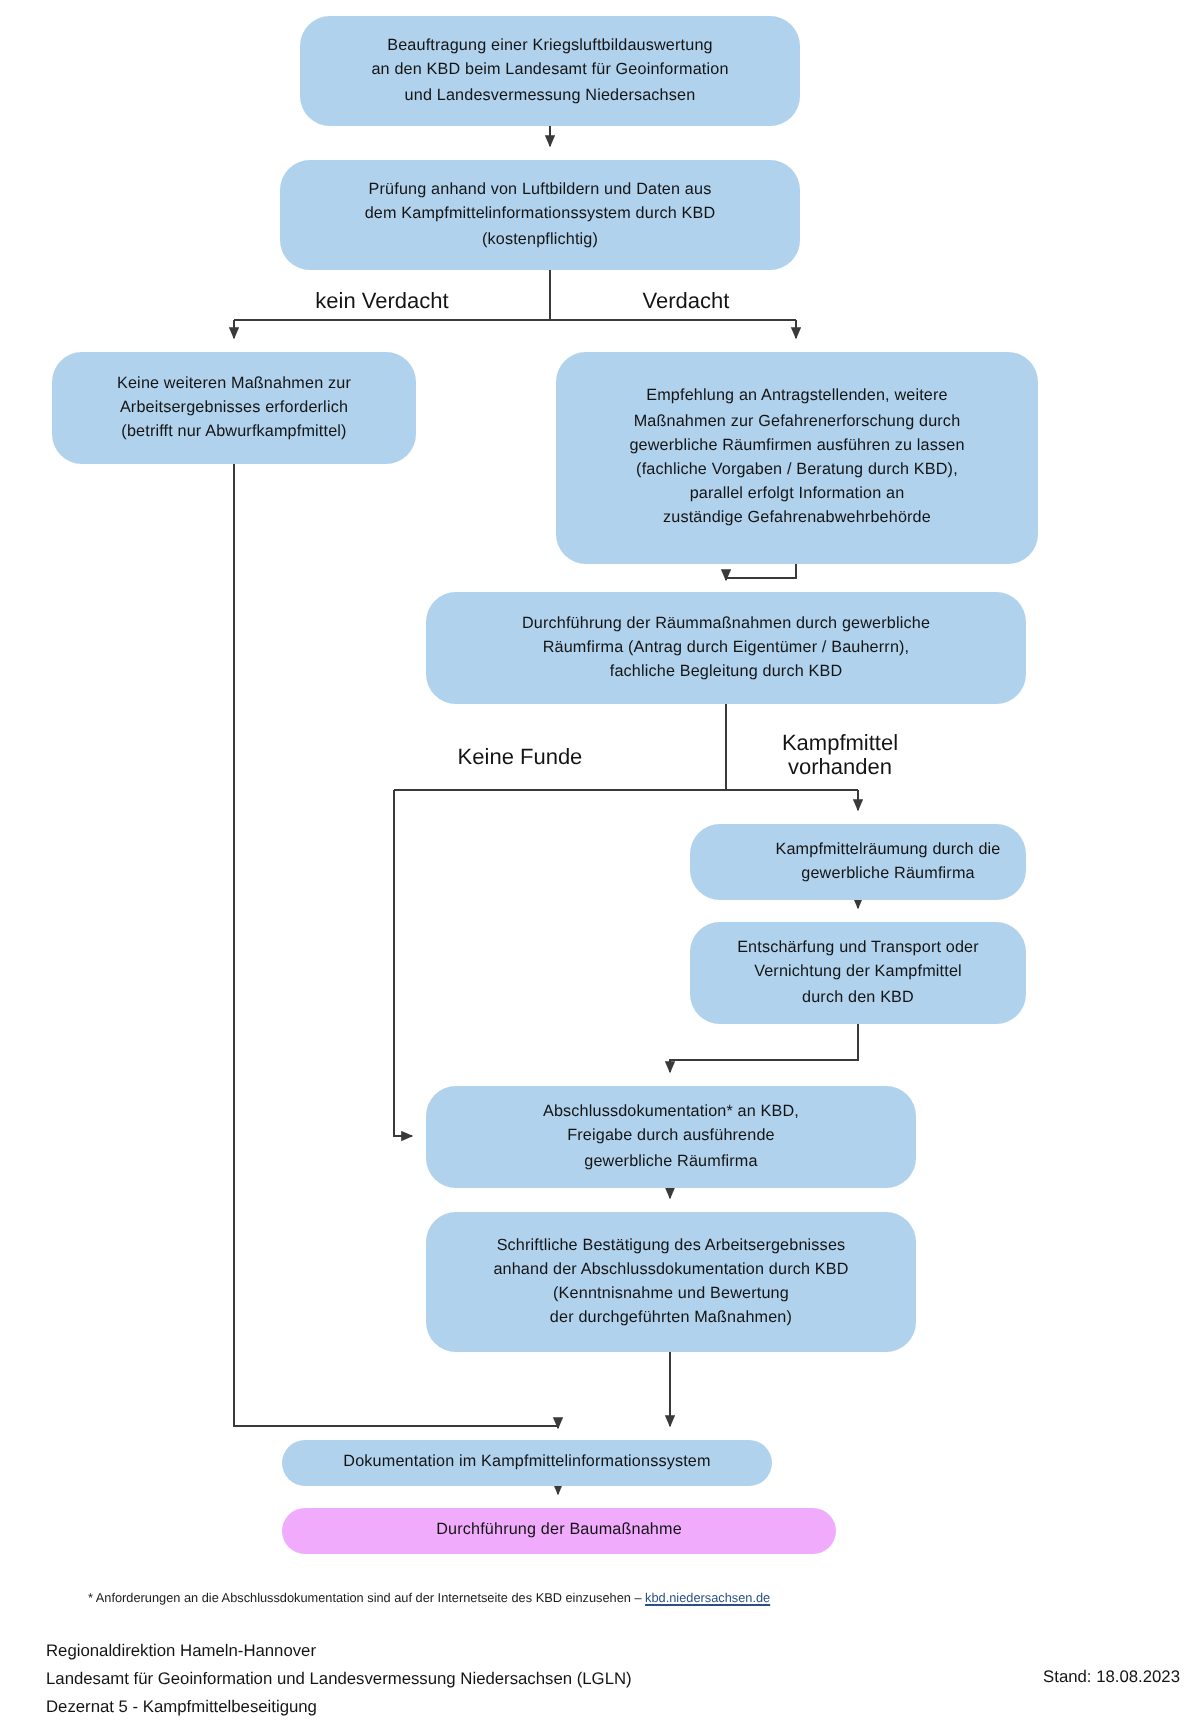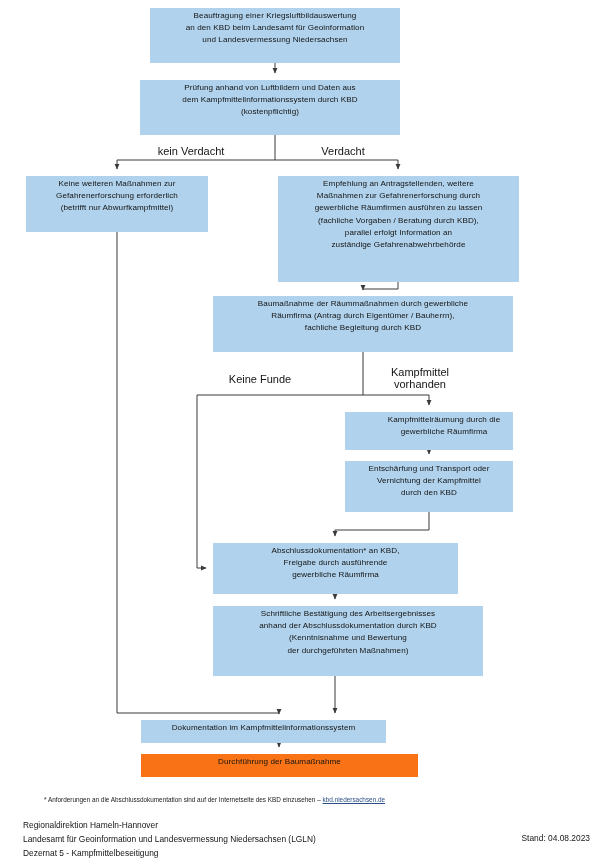--- a/index.html
+++ b/index.html
@@ -26,30 +26,32 @@
     position: absolute;
     left: 0; top: 0;
     width: 600px;
     height: 864px;
     pointer-events: none;
   }
   .node {
     position: absolute;
     box-sizing: border-box;
     display: flex;
+    align-items: center;
     justify-content: center;
     text-align: center;
     font-size: 8.1px;
     line-height: 12.2px;
     color: #141414;
     padding: 2px 6px;
     letter-spacing: 0.01em;
+    border-radius: 15px;
   }
   .node.blue  { background: #b0d2ec; }
-  .node.green { background: #f97316; }
+  .node.green { background: #f0abfc; }
   .node span.node-text { display: block; white-space: pre-line; }
 
   .edge-label {
     position: absolute;
     font-size: 11px;
     line-height: 11.5px;
     color: #141414;
     text-align: center;
     white-space: pre-line;
   }
@@ -153,35 +155,35 @@
   </div>
 
   <div class="node blue" style="left:140px; top:80px; width:260px; height:55px;">
     <span class="node-text">Prüfung anhand von Luftbildern und Daten aus
 dem Kampfmittelinformationssystem durch KBD
 (kostenpflichtig)</span>
   </div>
 
   <div class="node blue" style="left:26px; top:176px; width:182px; height:56px;">
     <span class="node-text">Keine weiteren Maßnahmen zur
-Gefahrenerforschung erforderlich
+Arbeitsergebnisses erforderlich
 (betrifft nur Abwurfkampfmittel)</span>
   </div>
 
   <div class="node blue" style="left:278px; top:176px; width:241px; height:106px;">
     <span class="node-text">Empfehlung an Antragstellenden, weitere
 Maßnahmen zur Gefahrenerforschung durch
 gewerbliche Räumfirmen ausführen zu lassen
 (fachliche Vorgaben / Beratung durch KBD),
 parallel erfolgt Information an
 zuständige Gefahrenabwehrbehörde</span>
   </div>
 
   <div class="node blue" style="left:213px; top:296px; width:300px; height:56px;">
-    <span class="node-text">Baumaßnahme der Räummaßnahmen durch gewerbliche
+    <span class="node-text">Durchführung der Räummaßnahmen durch gewerbliche
 Räumfirma (Antrag durch Eigentümer / Bauherrn),
 fachliche Begleitung durch KBD</span>
   </div>
 
   <div class="node blue" style="left:345px; top:412px; width:168px; height:38px;padding-left:36px;">
     <span class="node-text">Kampfmittelräumung durch die
 gewerbliche Räumfirma</span>
   </div>
 
   <div class="node blue" style="left:345px; top:461px; width:168px; height:51px;">
@@ -189,21 +191,21 @@
 Vernichtung der Kampfmittel
 durch den KBD</span>
   </div>
 
   <div class="node blue" style="left:213px; top:543px; width:245px; height:51px;">
     <span class="node-text">Abschlussdokumentation* an KBD,
 Freigabe durch ausführende
 gewerbliche Räumfirma</span>
   </div>
 
-  <div class="node blue" style="left:213px; top:606px; width:270px; height:70px;">
+  <div class="node blue" style="left:213px; top:606px; width:245px; height:70px;">
     <span class="node-text">Schriftliche Bestätigung des Arbeitsergebnisses
 anhand der Abschlussdokumentation durch KBD
 (Kenntnisnahme und Bewertung
 der durchgeführten Maßnahmen)</span>
   </div>
 
   <div class="node blue" style="left:141px; top:720px; width:245px; height:23px;">
     <span class="node-text">Dokumentation im Kampfmittelinformationssystem</span>
   </div>
 
@@ -227,15 +229,15 @@
   <div class="footer-block">
     <div class="footer-row">
       <div class="footer-lines">
         <div class="footer-line">Regionaldirektion Hameln-Hannover</div>
         <div class="footer-line">Landesamt für Geoinformation und Landesvermessung Niedersachsen (LGLN)</div>
         <div class="footer-line">Dezernat 5 - Kampfmittelbeseitigung</div>
       </div>
     </div>
   </div>
 
-  <div class="stand">Stand: 04.08.2023</div>
+  <div class="stand">Stand: 18.08.2023</div>
 
 </div>
 
 </body></html>

